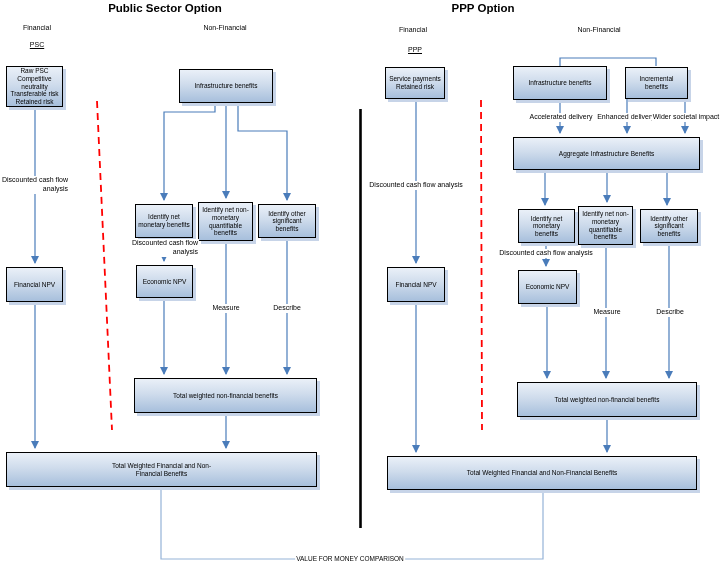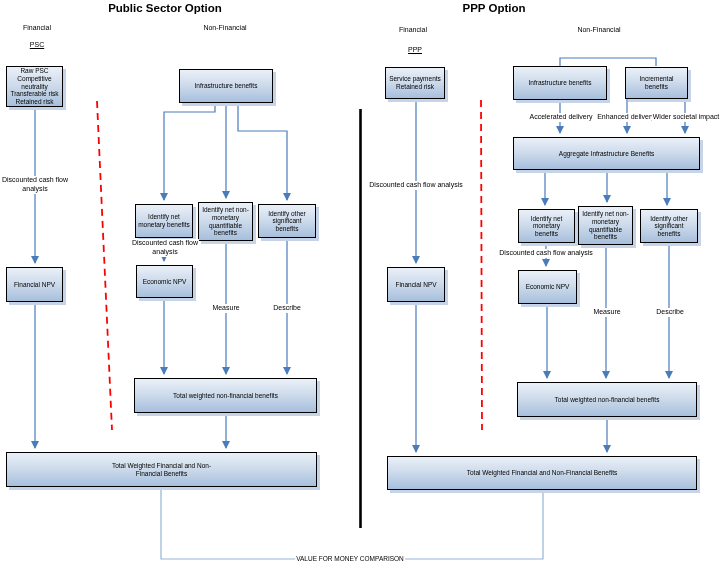--- a/index.html
+++ b/index.html
@@ -13,21 +13,21 @@
     display:flex; align-items:center; justify-content:center;
     text-align:center; white-space:pre-line;
     font-size:6.5px; line-height:1.18;
     border:1.5px solid #000;
     background:linear-gradient(180deg,#eaf0f8 0%,#cfdcec 45%,#a7bfdc 100%);
     box-shadow:3px 3px 0 #c7d4e8;
     padding:1px 2px;
   }
   .lbl {
     position:absolute; transform:translateX(-50%);
-    text-align:center; font-size:7px; line-height:1.25;
+    text-align:right; font-size:7px; line-height:1.25;
     white-space:pre; background:#ffffff; padding:0 1px;
   }
   .title { font-size:11.5px; font-weight:bold; }
   .model { text-decoration:underline; }
   .small { font-size:6.5px; }
 </style>
 </head>
 <body>
 
 <div id="canvas">
@@ -68,21 +68,21 @@
     <path d="M607 417 V452" stroke="#4a7cba" stroke-width="1.2" fill="none" marker-end="url(#arr)"></path>
 
     <path d="M360.5 109 V528" stroke="#000000" stroke-width="2.6" fill="none"></path>
     <path d="M97 101 L112 430" stroke="#ff0000" stroke-width="1.8" stroke-dasharray="7 5" fill="none"></path>
     <path d="M481 100 L482 430" stroke="#ff0000" stroke-width="1.8" stroke-dasharray="7 5" fill="none"></path>
 
     <path d="M161 487 V559 H543 V490" stroke="#95b3d7" stroke-width="1.2" fill="none"></path>
   </svg>
 
   <div class="lbl title" style="left:165px; top:1px;">Public Sector Option</div>
-  <div class="lbl title" style="left:494px; top:1px;">PPP Option</div>
+  <div class="lbl title" style="left:483px; top:1px;">PPP Option</div>
 
   <div class="lbl" style="left:37px; top:24px;">Financial</div>
   <div class="lbl model" style="left:37px; top:41px;">PSC</div>
   <div class="lbl" style="left:225px; top:24px;">Non-Financial</div>
 
   <div class="lbl" style="left:413px; top:26px;">Financial</div>
   <div class="lbl model" style="left:415px; top:46px;">PPP</div>
   <div class="lbl" style="left:599px; top:26px;">Non-Financial</div>
 
   <div class="box" style="left:6px; top:66px; width:57px; height:41px;">Raw PSC

